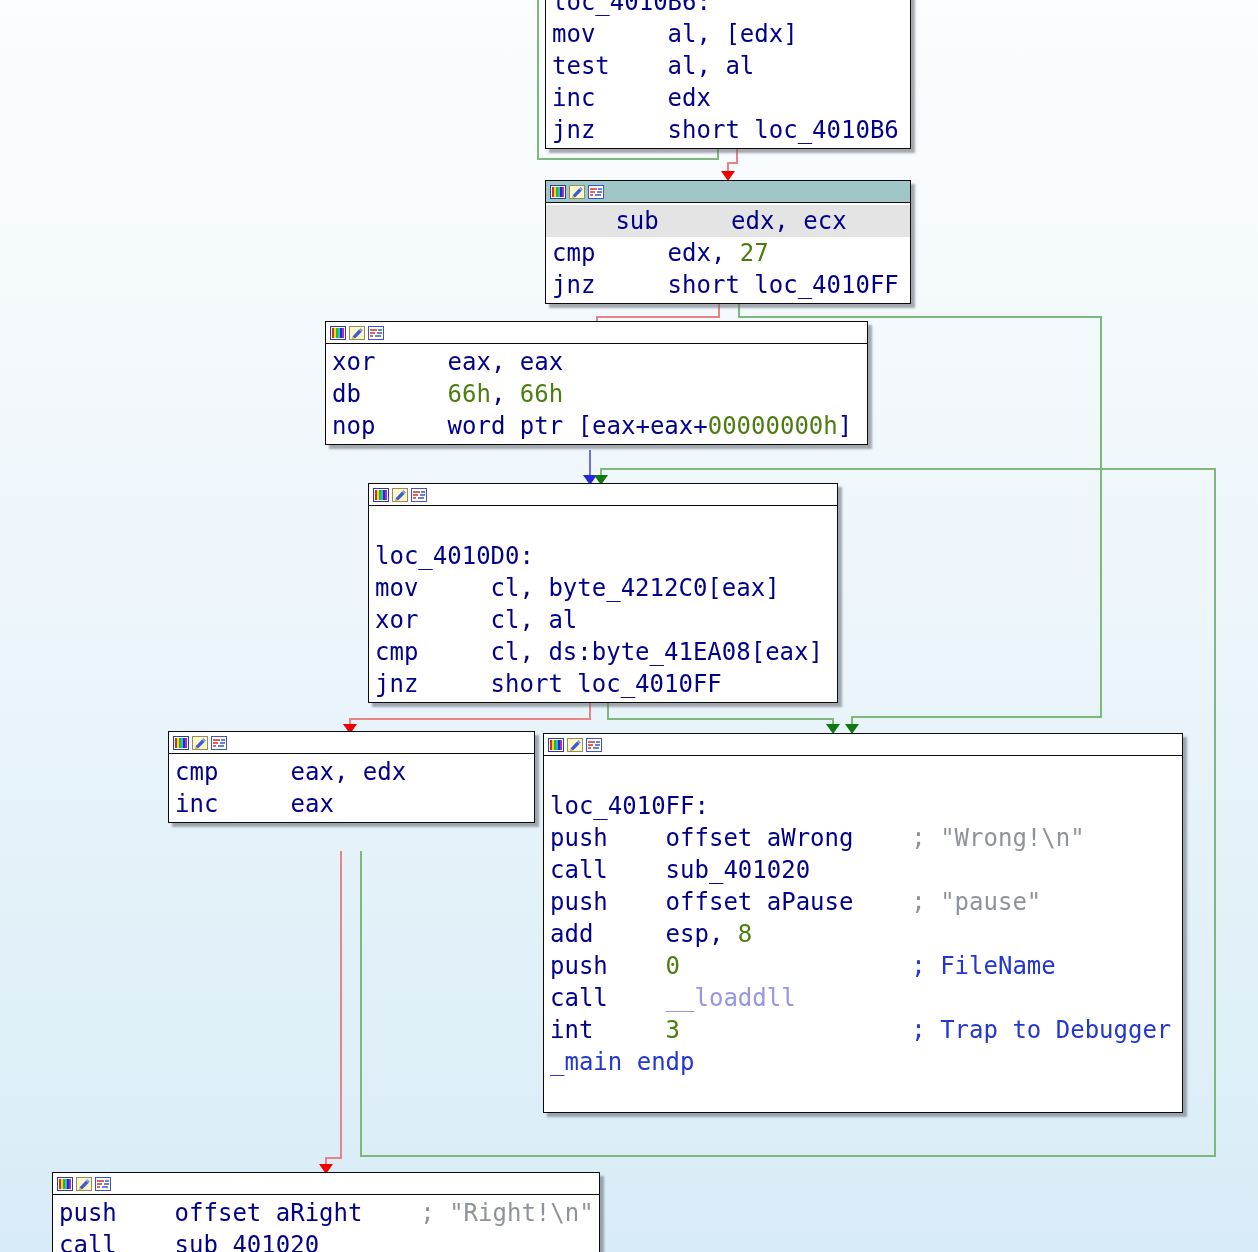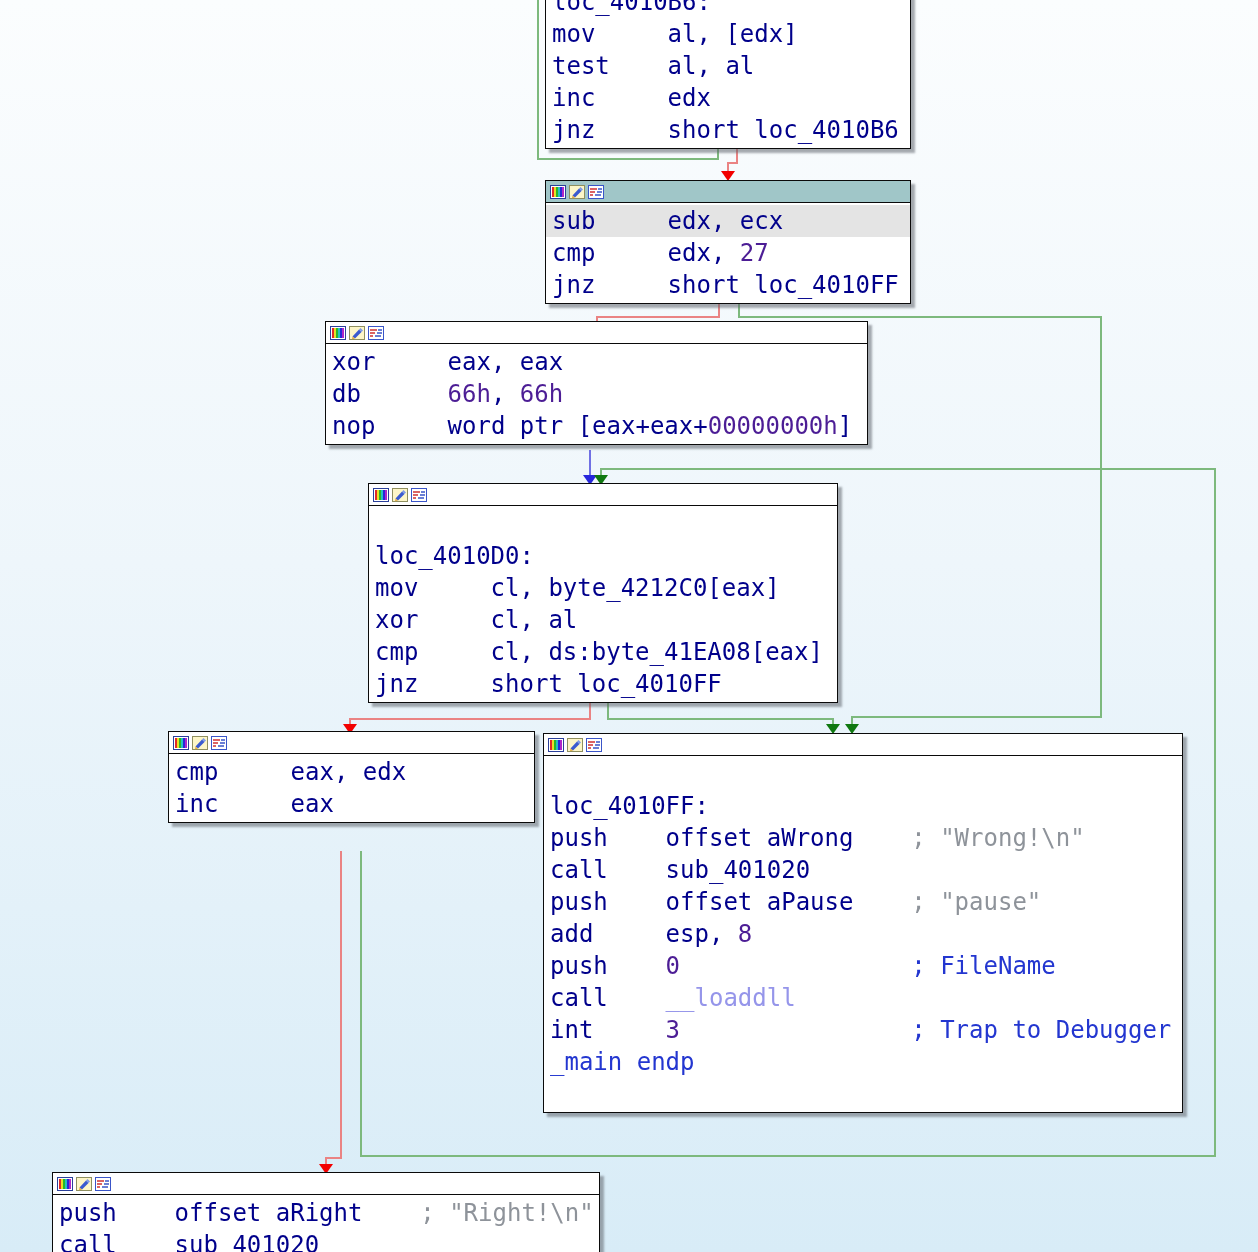--- a/index.html
+++ b/index.html
@@ -17,23 +17,23 @@
     height:22px;background:#ffffff;border-bottom:1px solid #0a0a0a;
     display:flex;align-items:center;gap:3px;padding-left:4px;box-sizing:border-box;
   }
   .titlebar.teal{background:#a0c6c8;}
   .icon{display:inline-block;width:16px;height:14px;line-height:0;}
   .body{padding:2px 0 2px 0;}
   .row{
     height:32px;line-height:32px;font-size:24px;white-space:pre;
     color:#00008b;padding-left:6px;font-variant-ligatures:none;
   }
-  .row.hl{background:#e4e4e4;}
+  .row.hl{background:#e4e4e4;text-align:center;}
   .c-i{color:#00008b;}
-  .c-n{color:#4c1d95;}
+  .c-n{color:#4d7c0f;}
   .c-g{color:#8e939a;}
   .c-b{color:#2336d0;margin-top:32px;}
   .c-p{color:#9595ea;}
   .seg{position:absolute;z-index:1;}
   .seg.red{background:#ea8383;}
   .seg.green{background:#7db97d;}
   .seg.blue{background:#7070e4;}
   .arr{position:absolute;z-index:1;width:0;height:0;
        border-left:7px solid transparent;border-right:7px solid transparent;}
   .arr.red{border-top:10px solid #f20000;}

